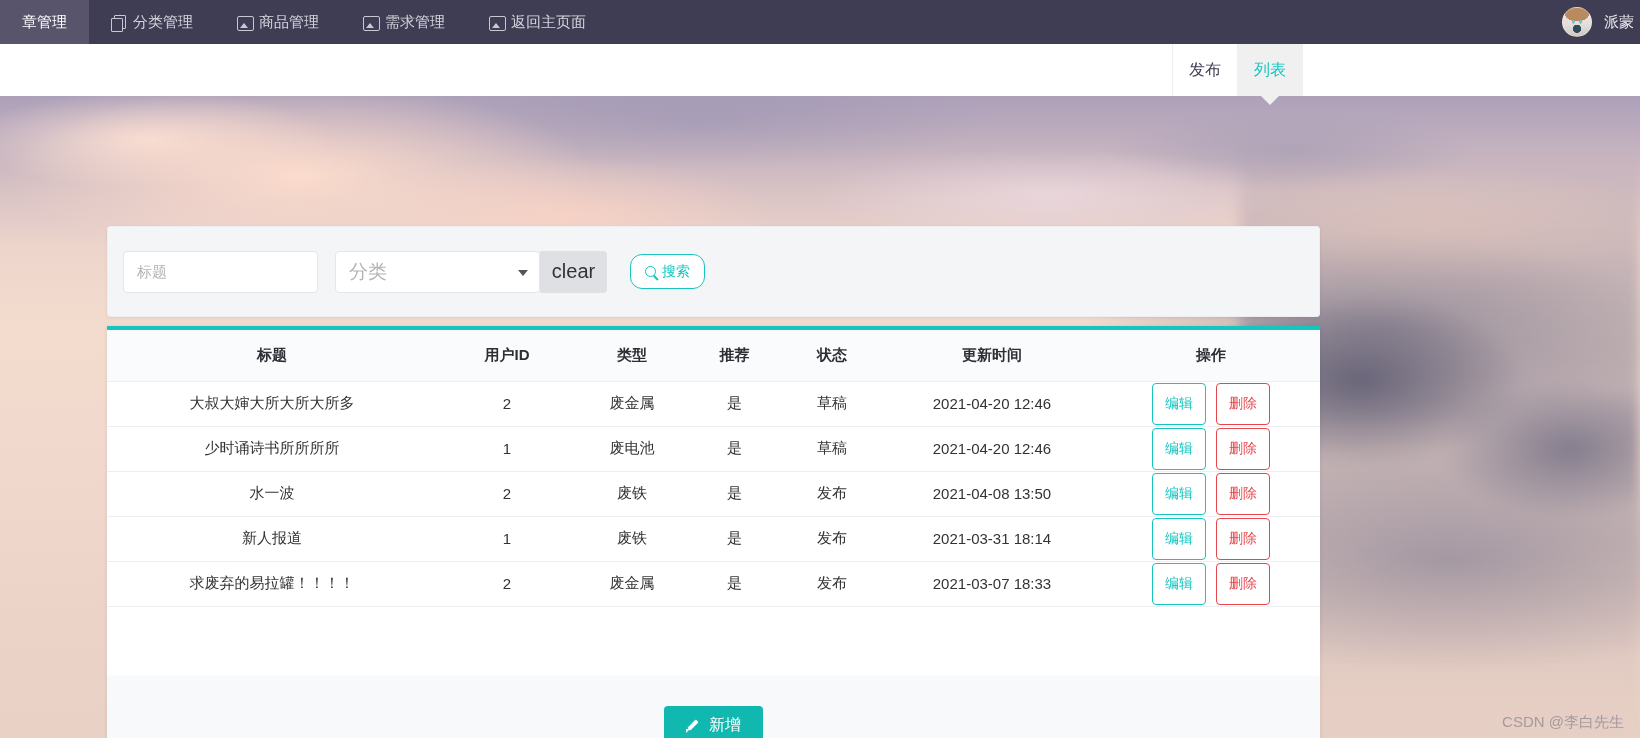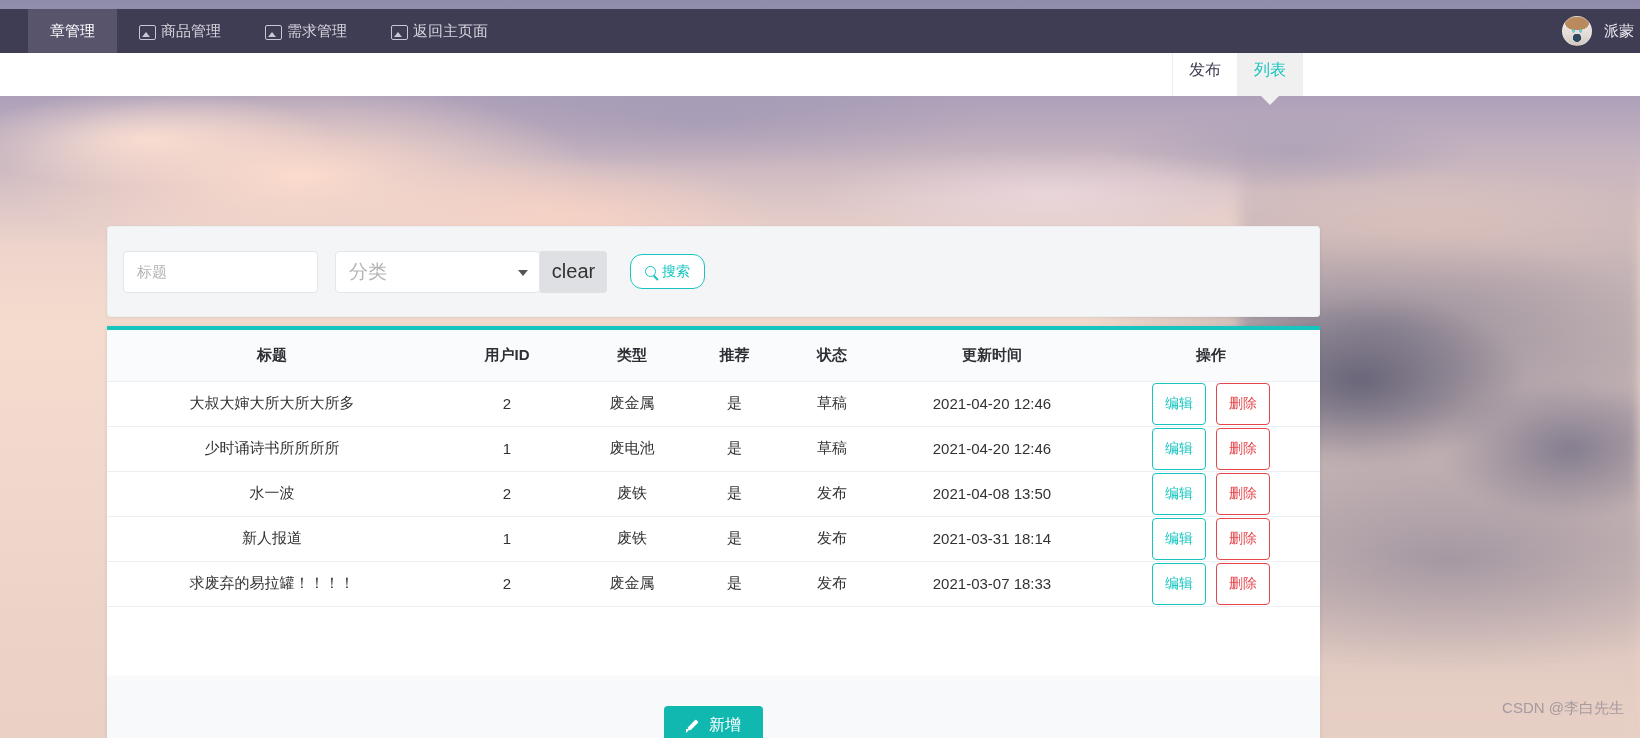--- a/index.html
+++ b/index.html
@@ -43,25 +43,24 @@
       radial-gradient(ellipse 180px 95px at 330px 300px, rgba(105,102,126,.7), rgba(105,102,126,0) 72%),
       linear-gradient(180deg, rgba(120,116,142,0) 0px, rgba(116,112,140,.35) 120px,
                                rgba(120,115,140,.45) 260px, rgba(150,140,150,.25) 420px,
                                rgba(200,180,175,.08) 560px);
     filter: blur(6px);
     pointer-events: none;
   }
 
   
   #topnav {
-    position: absolute; left: 0; top: 9px; width: 1640px; height: 44px;
+    position: absolute; left: 0; top: 0; width: 1640px; height: 44px;
     background: #3f3d53;
     display: flex; align-items: stretch;
     z-index: 30;
-    padding-left: 28px;
   }
   .nav-item {
     display: flex; align-items: center; gap: 7px;
     padding: 0 22px;
     color: #d6d4de; font-size: 15px; line-height: 44px;
     white-space: nowrap; cursor: pointer;
   }
   .nav-item.active { background: #57546c; color: #ffffff; }
   .nav-icon {
     display: inline-block; width: 15px; height: 15px;
@@ -242,34 +241,38 @@
   }
   .pencil::after {
     content: ""; position: absolute; left: 0px; top: 10px;
     width: 0; height: 0;
     border-top: 4px solid #fff;
     border-right: 4px solid transparent;
   }
 
   
   #watermark {
-    position: absolute; right: 16px; bottom: 20px;
+    position: absolute; right: 16px; bottom: 6px;
     font-size: 15px; color: #9b9199; opacity: .85;
     z-index: 40; white-space: nowrap;
   }
 </style>
 </head>
 <body>
 
 <div id="bg-photo"></div>
 <div id="bg-hills"></div>
 
 <div id="topnav">
   <div class="nav-item active">
     <span>章管理</span>
+  </div>
+  <div class="nav-item">
+    <span class="nav-icon ic-copy"></span>
+    <span>分类管理</span>
   </div>
   <div class="nav-item">
     <span class="nav-icon ic-image"></span>
     <span>商品管理</span>
   </div>
   <div class="nav-item">
     <span class="nav-icon ic-image"></span>
     <span>需求管理</span>
   </div>
   <div class="nav-item">

